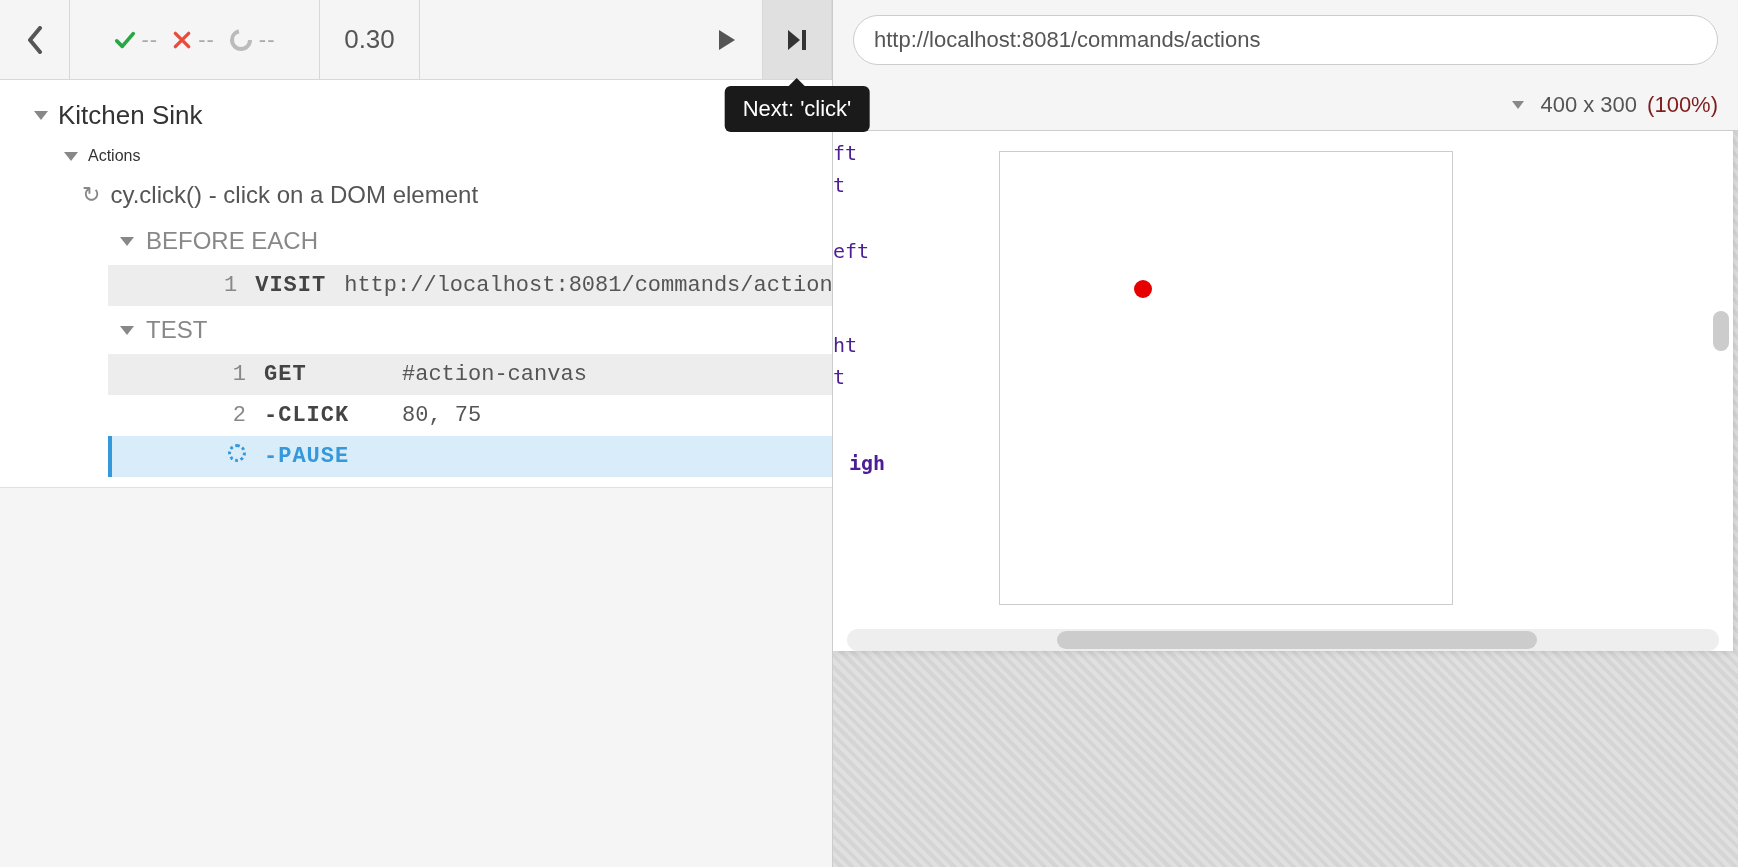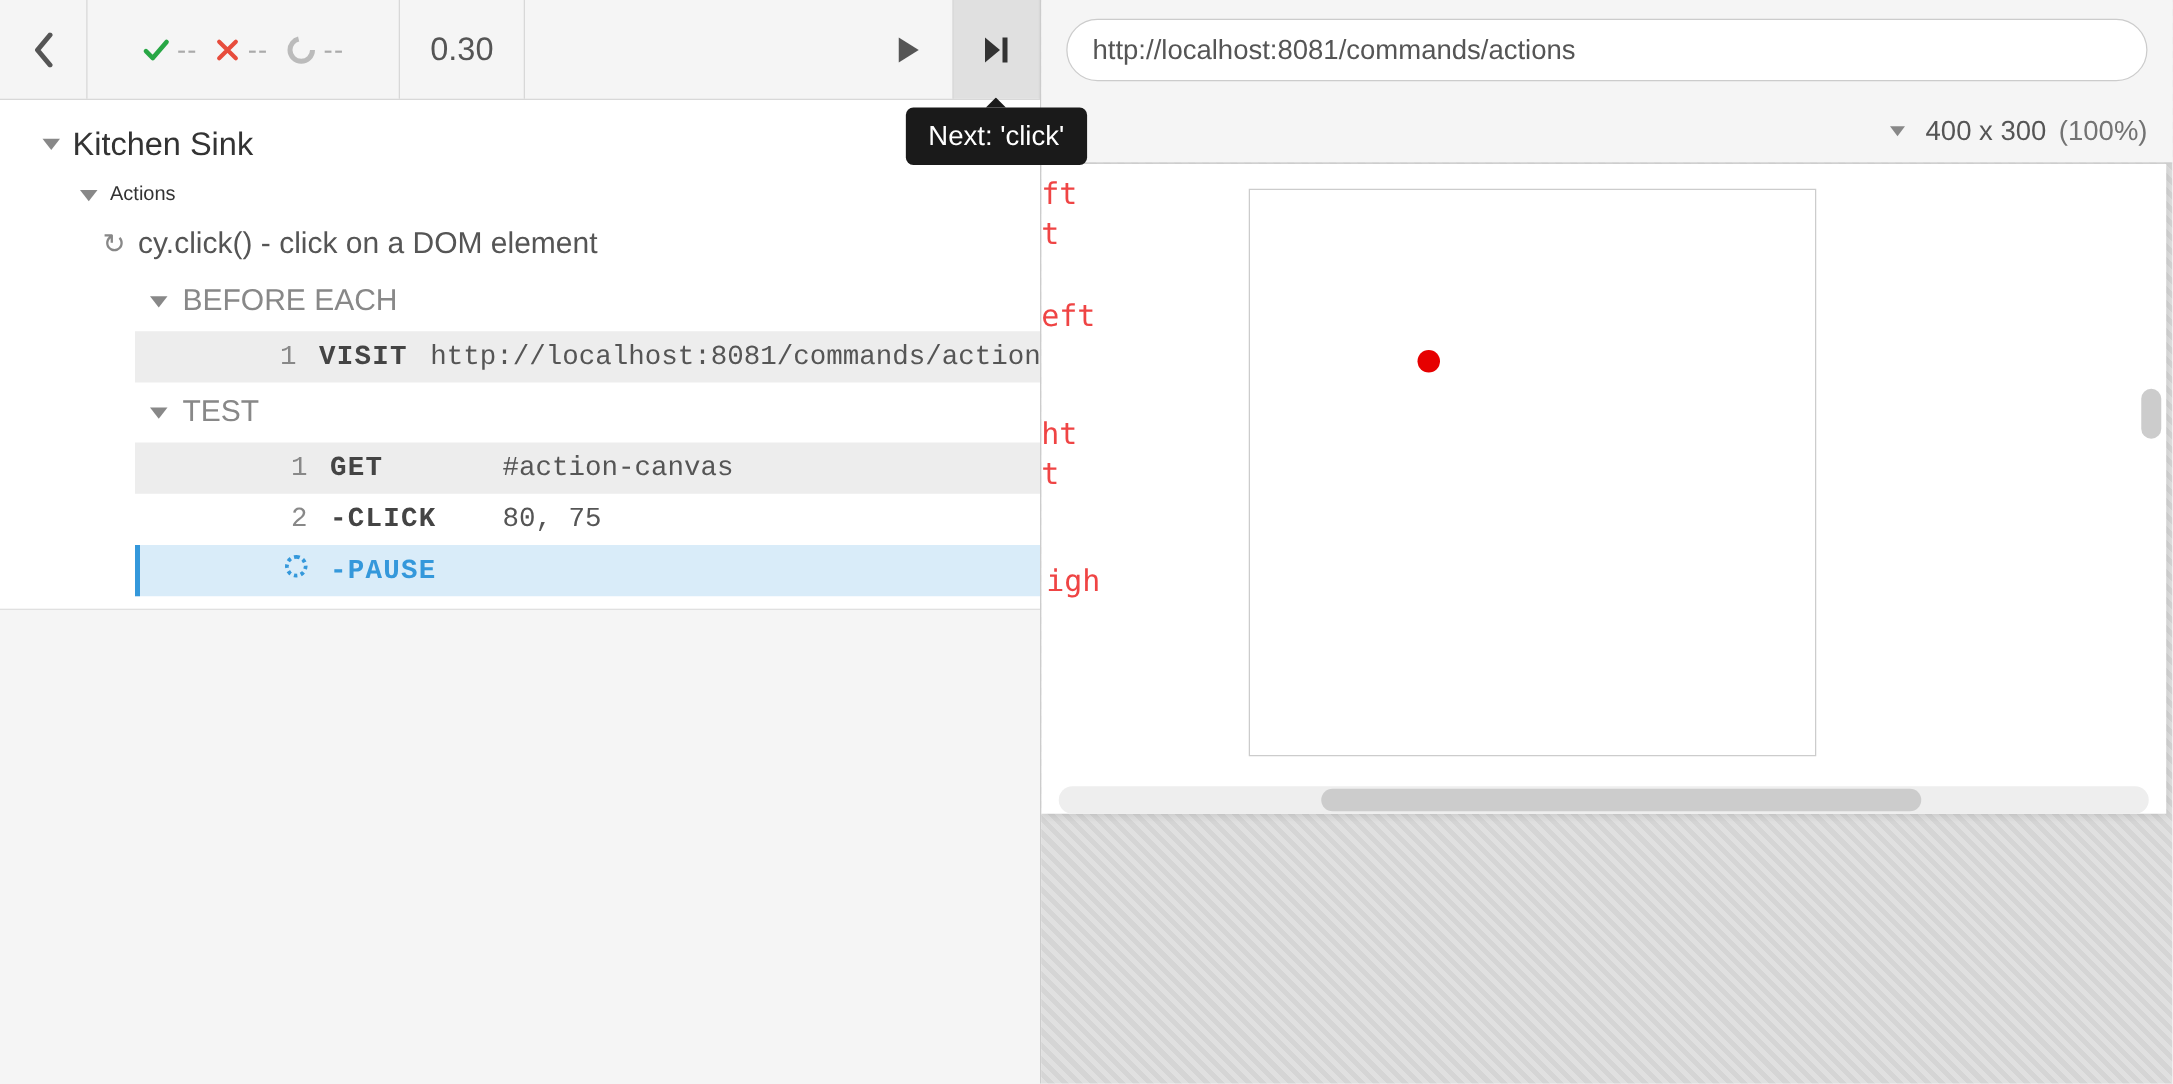--- a/index.html
+++ b/index.html
@@ -161,21 +161,21 @@
   height: 50px;
   background: #f5f5f5;
   display: flex;
   align-items: center;
   justify-content: flex-end;
   gap: 10px;
   padding: 0 20px;
   font-size: 22px;
   color: #555;
 }
-.viewport-info .zoom { color: #737373; text-align: right; }
+.viewport-info .zoom { color: #7f1d1d; text-align: right; }
 .caret-sm {
   width: 0; height: 0;
   border-left: 6px solid transparent;
   border-right: 6px solid transparent;
   border-top: 8px solid #888;
   display: inline-block;
   margin-right: 6px;
 }
 .aut-frame {
   flex: 1;
@@ -187,22 +187,22 @@
   position: absolute;
   left: 0; top: 0;
   width: 900px;
   height: 520px;
   background: #fff;
   box-shadow: 0 0 8px rgba(0,0,0,0.15);
 }
 .aut-text {
   position: absolute;
   font-family: Menlo, monospace;
-  font-size: 24px;
-  color: #ef4444;
+  font-size: 20px;
+  color: #4c1d95;
   white-space: nowrap;
 }
 .canvas-box {
   position: absolute;
   left: 166px;
   top: 20px;
   width: 454px;
   height: 454px;
   border: 1px solid #ccc;
   background: #fff;
@@ -346,21 +346,21 @@
     <span>400 x 300</span>
     <span class="zoom">(100%)</span>
   </div>
   <div class="aut-frame">
     <div class="aut-content">
       <span class="aut-text" style="left:0; top:10px;">ft</span>
       <span class="aut-text" style="left:0; top:42px;">t</span>
       <span class="aut-text" style="left:0; top:108px;">eft</span>
       <span class="aut-text" style="left:0; top:202px;text-align:center;">ht</span>
       <span class="aut-text" style="left:0; top:234px;">t</span>
-      <span class="aut-text" style="left:4px; top:320px;">igh</span>
+      <span class="aut-text" style="left:16px; top:320px;font-weight:bold;">igh</span>
       <div class="canvas-box">
         <span class="red-dot" style="left:134px; top:128px;"></span>
       </div>
       <div class="h-scroll">
         <div class="h-thumb"></div>
       </div>
       <div class="v-scroll">
         <div class="v-thumb"></div>
       </div>
     </div>

